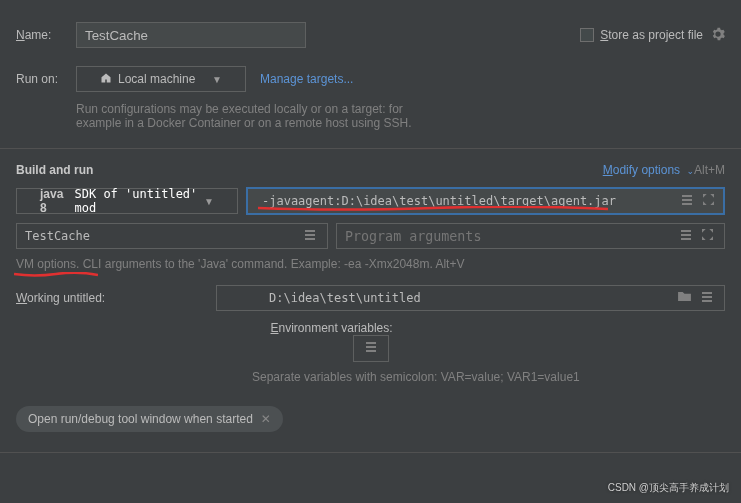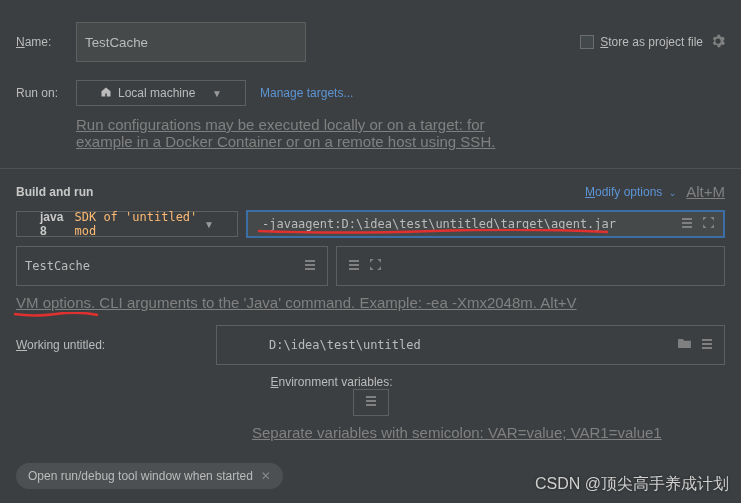--- a/index.html
+++ b/index.html
@@ -12,26 +12,26 @@
   overflow: hidden;
   position: relative;
 }
 .row { display: flex; align-items: center; }
 .u { text-decoration: underline; }
 .input {
   background: #45494a;
   border: 1px solid #5e6060;
   color: #bbbbbb;
   padding: 5px 8px;
-  height: 40px;
+  height: 26px;
 }
 .input.dark { background: #3c3f41; }
 .link { color: #5c94d6; cursor: pointer; }
 .link .u { text-decoration: underline; }
-.hint { color: #808080; font-size: 15px; text-decoration: underline; }
+.hint { color: #808080; font-size: 12px; }
 .section-title { color: #c8c8c8; font-weight: bold; }
 .divider { border-top: 1px solid #515151; }
 .dropdown {
   background: #3c3f41;
   border: 1px solid #5e6060;
   height: 26px;
   display: flex; align-items: center;
   padding: 0 23px;
   position: relative;
 }
@@ -58,26 +58,26 @@
   height: 6px;
   pointer-events: none;
 }
 .redline svg { width: 100%; height: 100%; }
 .gear { display:inline-block; width:14px; height:14px; }
 .folder-icon, .list-icon, .expand-icon {
   color: #808080;
   font-size: 12px;
   padding: 0 3px;
 }
-.muted { color: #fdba74; }
+.muted { color: #ffffff; }
 .watermark {
   position: absolute;
   right: 12px; bottom: 8px;
   color: #d0d0d0;
-  font-size: 16px;
+  font-size: 10px;
   text-shadow: 0 0 3px rgba(0,0,0,0.5);
 }
 </style>
 </head>
 <body>
 
 <div class="row" style="padding: 22px 16px 0 16px;">
   <div style="width:60px;">
     <span class="u">N</span><span>ame:</span>
   </div>
@@ -115,21 +115,21 @@
 
 <div class="divider" style="margin: 18px 0 0 0;"></div>
 
 <div class="row" style="padding: 14px 16px 0 16px;">
   <span class="section-title">Build and run</span>
   <div style="flex:1"></div>
   <span class="link">
     <span class="u">M</span><span>odify options</span>
     <span style="font-size:9px;margin-left:3px;color:#5c94d6;">⌄</span>
   </span>
-  <span class="hint" style="margin-left:10px;">Alt+M</span>
+  <span class="hint" style="">Alt+M</span>
 </div>
 
 <div class="row" style="padding: 10px 16px 0 16px; gap:8px; position:relative;">
   <div class="dropdown" style="width:222px;">
     <span style="color:#c8c8c8;font-weight:bold;">java 8</span>
     <span class="muted" style="margin-left:6px;font-family:monospace;">SDK of 'untitled' mod</span>
     <span class="caret">▼</span>
   </div>
   <div class="row highlight-blue" style="flex:1;background:#45494a;height:28px;padding:0 6px;">
     <input class="input" style="border: none; background: transparent; flex: 1 1 0%; font-family: Consolas, monospace; font-size: 12px; color: rgb(187, 187, 187); height: 22px;" value="-javaagent:D:\idea\test\untitled\target\agent.jar">
@@ -155,20 +155,21 @@
 <div class="row" style="padding: 8px 16px 0 16px; gap:8px;">
   <div class="row input dark" style="width:312px;">
     <span style="flex:1;font-family:Consolas,monospace;">TestCache</span>
     <span class="list-icon">
       <svg width="12" height="12" viewBox="0 0 12 12">
           <path fill="#808080" d="M1 1h10v2H1zM1 5h10v2H1zM1 9h10v2H1z"></path>
         </svg>
     </span>
   </div>
   <div class="row input dark" style="flex:1;">
+    <input style="border: none; background: transparent; flex: 1 1 0%; color: rgb(115, 115, 115); font-family: Consolas, monospace;" placeholder="Program arguments">
     <span class="list-icon">
       <svg width="12" height="12" viewBox="0 0 12 12">
           <path fill="#808080" d="M1 1h10v2H1zM1 5h10v2H1zM1 9h10v2H1z"></path>
         </svg>
     </span>
     <span class="expand-icon" style="margin-left:4px;">
       <svg width="11" height="11" viewBox="0 0 12 12">
           <path fill="#808080" d="M0 0h4L0 4zM12 0v4L8 0zM0 12v-4l4 4zM12 12h-4l4-4z"></path>
         </svg>
     </span>

